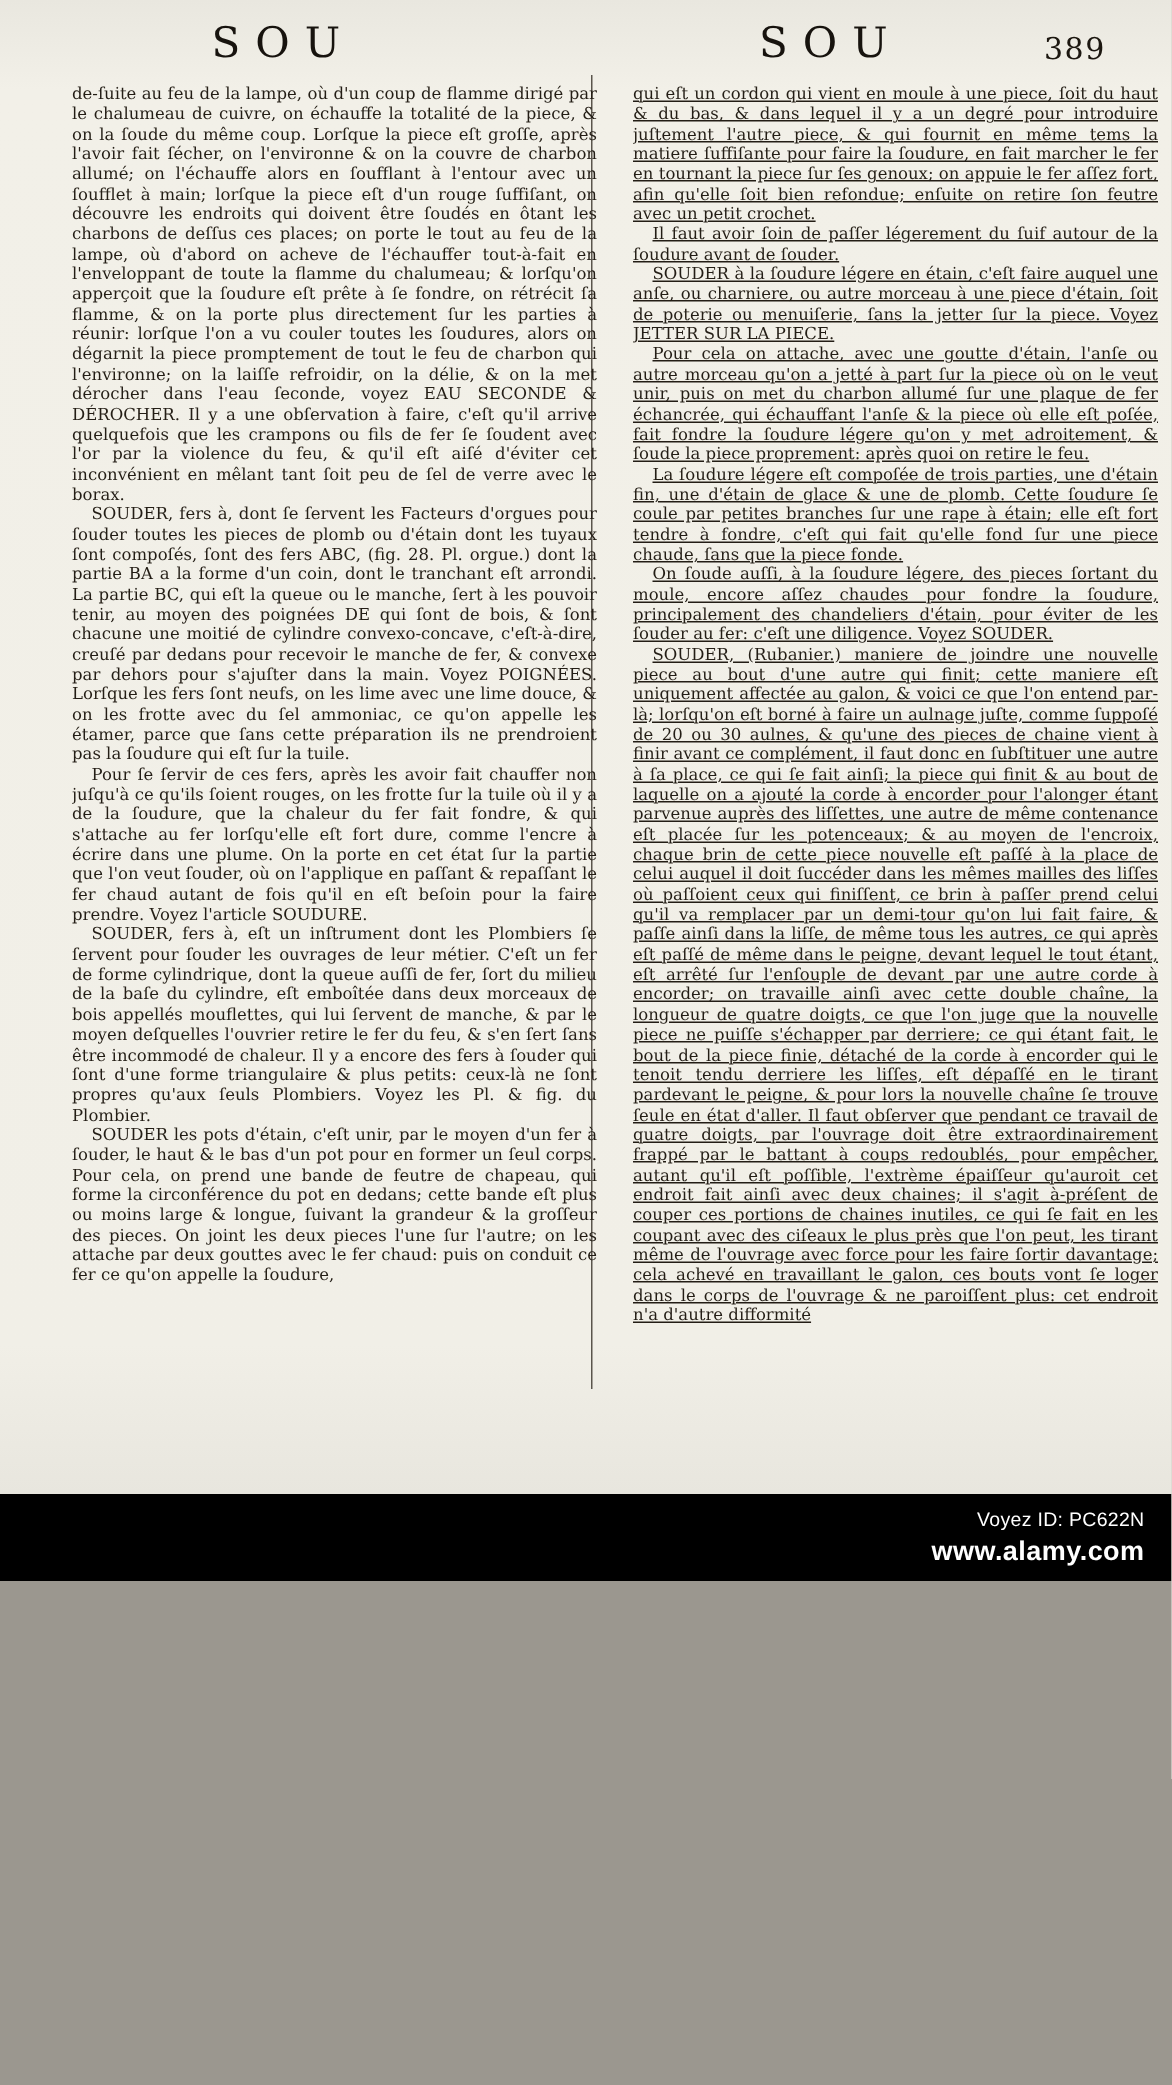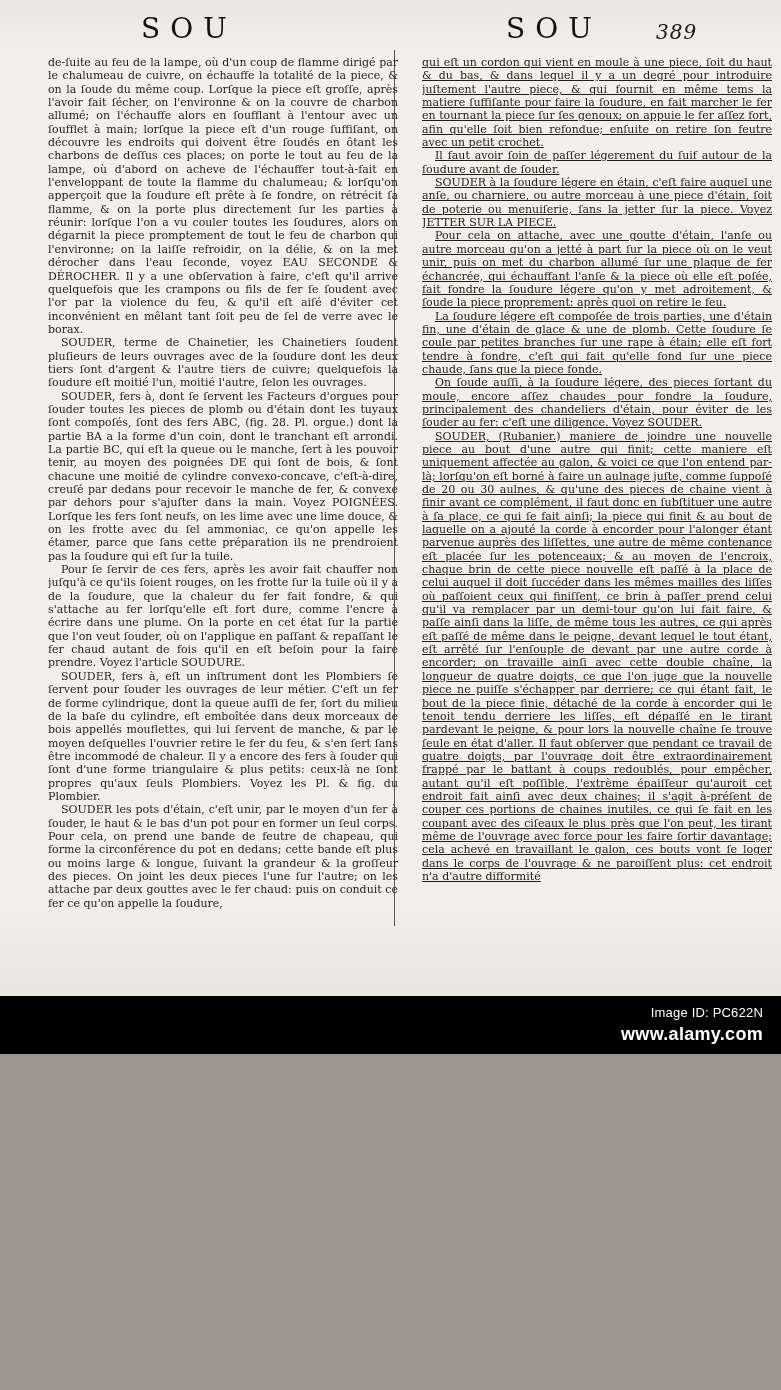--- a/index.html
+++ b/index.html
@@ -17,22 +17,22 @@
     background:linear-gradient(180deg,#e9e7df 0%,#f2f0e8 6%,#f1efe7 90%,#e8e6de 100%);
     overflow:hidden;
   }
   .run-head{
     position:absolute;top:12px;
     font-size:28px;letter-spacing:10px;color:#17130e;
   }
   .run-left{left:141px;}
   .run-right{left:506px;}
   .page-num{
-    position:absolute;top:20px;left:656px;
-    font-size:20px;font-style:italic;color:#1c1710;letter-spacing:1px;
+    position:absolute;top:20px;left:696px;
+    font-size:20px;color:#1c1710;letter-spacing:1px;
   }
   .columns{
     position:absolute;top:56px;left:48px;width:724px;bottom:6px;
     display:flex;
   }
   .col{
     width:350px;
     text-align:justify;
     font-size:11px;line-height:13.35px;
     color:#231d15;
@@ -68,38 +68,37 @@
     <span class="run-head run-left">SOU</span>
     <span class="run-head run-right">SOU</span>
     <span class="page-num">389</span>
 
     <div class="divider"></div>
 
     <div class="columns">
 
       <div class="col col-left">
         <p class="noindent">de-ſuite au feu de la lampe, où d'un coup de flamme dirigé par le chalumeau de cuivre, on échauffe la totalité de la piece, &amp; on la ſoude du même coup. Lorſque la piece eſt groſſe, après l'avoir fait ſécher, on l'environne &amp; on la couvre de charbon allumé; on l'échauffe alors en ſoufflant à l'entour avec un ſoufflet à main; lorſque la piece eſt d'un rouge ſuffiſant, on découvre les endroits qui doivent être ſoudés en ôtant les charbons de deſſus ces places; on porte le tout au feu de la lampe, où d'abord on acheve de l'échauffer tout-à-fait en l'enveloppant de toute la flamme du chalumeau; &amp; lorſqu'on apperçoit que la ſoudure eſt prête à ſe fondre, on rétrécit ſa flamme, &amp; on la porte plus directement ſur les parties à réunir: lorſque l'on a vu couler toutes les ſoudures, alors on dégarnit la piece promptement de tout le feu de charbon qui l'environne; on la laiſſe refroidir, on la délie, &amp; on la met dérocher dans l'eau ſeconde, voyez EAU SECONDE &amp; DÉROCHER. Il y a une obſervation à faire, c'eſt qu'il arrive quelquefois que les crampons ou fils de fer ſe ſoudent avec l'or par la violence du feu, &amp; qu'il eſt aiſé d'éviter cet inconvénient en mêlant tant ſoit peu de ſel de verre avec le borax.</p>
-        <p>SOUDER, terme de Chainetier, les Chainetiers ſoudent pluſieurs de leurs ouvrages avec de la ſoudure dont les deux tiers ſont d'argent &amp; l'autre tiers de cuivre; quelquefois la ſoudure eſt moitié l'un, moitié l'autre, ſelon les ouvrages.</p>
         <p>SOUDER, fers à, dont ſe ſervent les Facteurs d'orgues pour ſouder toutes les pieces de plomb ou d'étain dont les tuyaux ſont compoſés, ſont des fers ABC, (fig. 28. Pl. orgue.) dont la partie BA a la forme d'un coin, dont le tranchant eſt arrondi. La partie BC, qui eſt la queue ou le manche, ſert à les pouvoir tenir, au moyen des poignées DE qui ſont de bois, &amp; ſont chacune une moitié de cylindre convexo-concave, c'eſt-à-dire, creuſé par dedans pour recevoir le manche de fer, &amp; convexe par dehors pour s'ajuſter dans la main. Voyez POIGNÉES. Lorſque les fers ſont neufs, on les lime avec une lime douce, &amp; on les frotte avec du ſel ammoniac, ce qu'on appelle les étamer, parce que ſans cette préparation ils ne prendroient pas la ſoudure qui eſt ſur la tuile.</p>
         <p>Pour ſe ſervir de ces fers, après les avoir fait chauffer non juſqu'à ce qu'ils ſoient rouges, on les frotte ſur la tuile où il y a de la ſoudure, que la chaleur du fer fait fondre, &amp; qui s'attache au fer lorſqu'elle eſt fort dure, comme l'encre à écrire dans une plume. On la porte en cet état ſur la partie que l'on veut ſouder, où on l'applique en paſſant &amp; repaſſant le fer chaud autant de fois qu'il en eſt beſoin pour la faire prendre. Voyez l'article SOUDURE.</p>
         <p>SOUDER, fers à, eſt un inſtrument dont les Plombiers ſe ſervent pour ſouder les ouvrages de leur métier. C'eſt un fer de forme cylindrique, dont la queue auſſi de fer, ſort du milieu de la baſe du cylindre, eſt emboîtée dans deux morceaux de bois appellés mouflettes, qui lui ſervent de manche, &amp; par le moyen deſquelles l'ouvrier retire le fer du feu, &amp; s'en ſert ſans être incommodé de chaleur. Il y a encore des fers à ſouder qui ſont d'une forme triangulaire &amp; plus petits: ceux-là ne ſont propres qu'aux ſeuls Plombiers. Voyez les Pl. &amp; fig. du Plombier.</p>
         <p>SOUDER les pots d'étain, c'eſt unir, par le moyen d'un fer à ſouder, le haut &amp; le bas d'un pot pour en former un ſeul corps. Pour cela, on prend une bande de feutre de chapeau, qui forme la circonférence du pot en dedans; cette bande eſt plus ou moins large &amp; longue, ſuivant la grandeur &amp; la groſſeur des pieces. On joint les deux pieces l'une ſur l'autre; on les attache par deux gouttes avec le fer chaud: puis on conduit ce fer ce qu'on appelle la ſoudure,</p>
       </div>
 
       <div class="col col-right">
         <p class="noindent">qui eſt un cordon qui vient en moule à une piece, ſoit du haut &amp; du bas, &amp; dans lequel il y a un degré pour introduire juſtement l'autre piece, &amp; qui fournit en même tems la matiere ſuffiſante pour faire la ſoudure, en fait marcher le fer en tournant la piece ſur ſes genoux; on appuie le fer aſſez fort, afin qu'elle ſoit bien refondue; enſuite on retire ſon feutre avec un petit crochet.</p>
         <p>Il faut avoir ſoin de paſſer légerement du ſuif autour de la ſoudure avant de ſouder.</p>
         <p>SOUDER à la ſoudure légere en étain, c'eſt faire auquel une anſe, ou charniere, ou autre morceau à une piece d'étain, ſoit de poterie ou menuiſerie, ſans la jetter ſur la piece. Voyez JETTER SUR LA PIECE.</p>
         <p>Pour cela on attache, avec une goutte d'étain, l'anſe ou autre morceau qu'on a jetté à part ſur la piece où on le veut unir, puis on met du charbon allumé ſur une plaque de fer échancrée, qui échauffant l'anſe &amp; la piece où elle eſt poſée, fait fondre la ſoudure légere qu'on y met adroitement, &amp; ſoude la piece proprement: après quoi on retire le feu.</p>
         <p>La ſoudure légere eſt compoſée de trois parties, une d'étain fin, une d'étain de glace &amp; une de plomb. Cette ſoudure ſe coule par petites branches ſur une rape à étain; elle eſt fort tendre à fondre, c'eſt qui fait qu'elle fond ſur une piece chaude, ſans que la piece fonde.</p>
         <p>On ſoude auſſi, à la ſoudure légere, des pieces ſortant du moule, encore aſſez chaudes pour fondre la ſoudure, principalement des chandeliers d'étain, pour éviter de les ſouder au fer: c'eſt une diligence. Voyez SOUDER.</p>
         <p>SOUDER, (Rubanier.) maniere de joindre une nouvelle piece au bout d'une autre qui finit; cette maniere eſt uniquement affectée au galon, &amp; voici ce que l'on entend par-là; lorſqu'on eſt borné à faire un aulnage juſte, comme ſuppoſé de 20 ou 30 aulnes, &amp; qu'une des pieces de chaine vient à finir avant ce complément, il faut donc en ſubſtituer une autre à ſa place, ce qui ſe fait ainſi; la piece qui finit &amp; au bout de laquelle on a ajouté la corde à encorder pour l'alonger étant parvenue auprès des liſſettes, une autre de même contenance eſt placée ſur les potenceaux; &amp; au moyen de l'encroix, chaque brin de cette piece nouvelle eſt paſſé à la place de celui auquel il doit ſuccéder dans les mêmes mailles des liſſes où paſſoient ceux qui finiſſent, ce brin à paſſer prend celui qu'il va remplacer par un demi-tour qu'on lui fait faire, &amp; paſſe ainſi dans la liſſe, de même tous les autres, ce qui après eſt paſſé de même dans le peigne, devant lequel le tout étant, eſt arrêté ſur l'enſouple de devant par une autre corde à encorder; on travaille ainſi avec cette double chaîne, la longueur de quatre doigts, ce que l'on juge que la nouvelle piece ne puiſſe s'échapper par derriere; ce qui étant fait, le bout de la piece finie, détaché de la corde à encorder qui le tenoit tendu derriere les liſſes, eſt dépaſſé en le tirant pardevant le peigne, &amp; pour lors la nouvelle chaîne ſe trouve ſeule en état d'aller. Il faut obſerver que pendant ce travail de quatre doigts, par l'ouvrage doit être extraordinairement frappé par le battant à coups redoublés, pour empêcher, autant qu'il eſt poſſible, l'extrème épaiſſeur qu'auroit cet endroit fait ainſi avec deux chaines; il s'agit à-préſent de couper ces portions de chaines inutiles, ce qui ſe fait en les coupant avec des ciſeaux le plus près que l'on peut, les tirant même de l'ouvrage avec force pour les faire ſortir davantage; cela achevé en travaillant le galon, ces bouts vont ſe loger dans le corps de l'ouvrage &amp; ne paroiſſent plus: cet endroit n'a d'autre difformité</p>
       </div>
 
     </div>
   </div>
 
   <div class="watermark">
-    <div class="wm-id">Image ID: PC622N</div>
+    <div class="wm-id">Voyez ID: PC622N</div>
     <div class="wm-url">www.alamy.com</div>
   </div>
 
 </div>
 
 </body></html>

